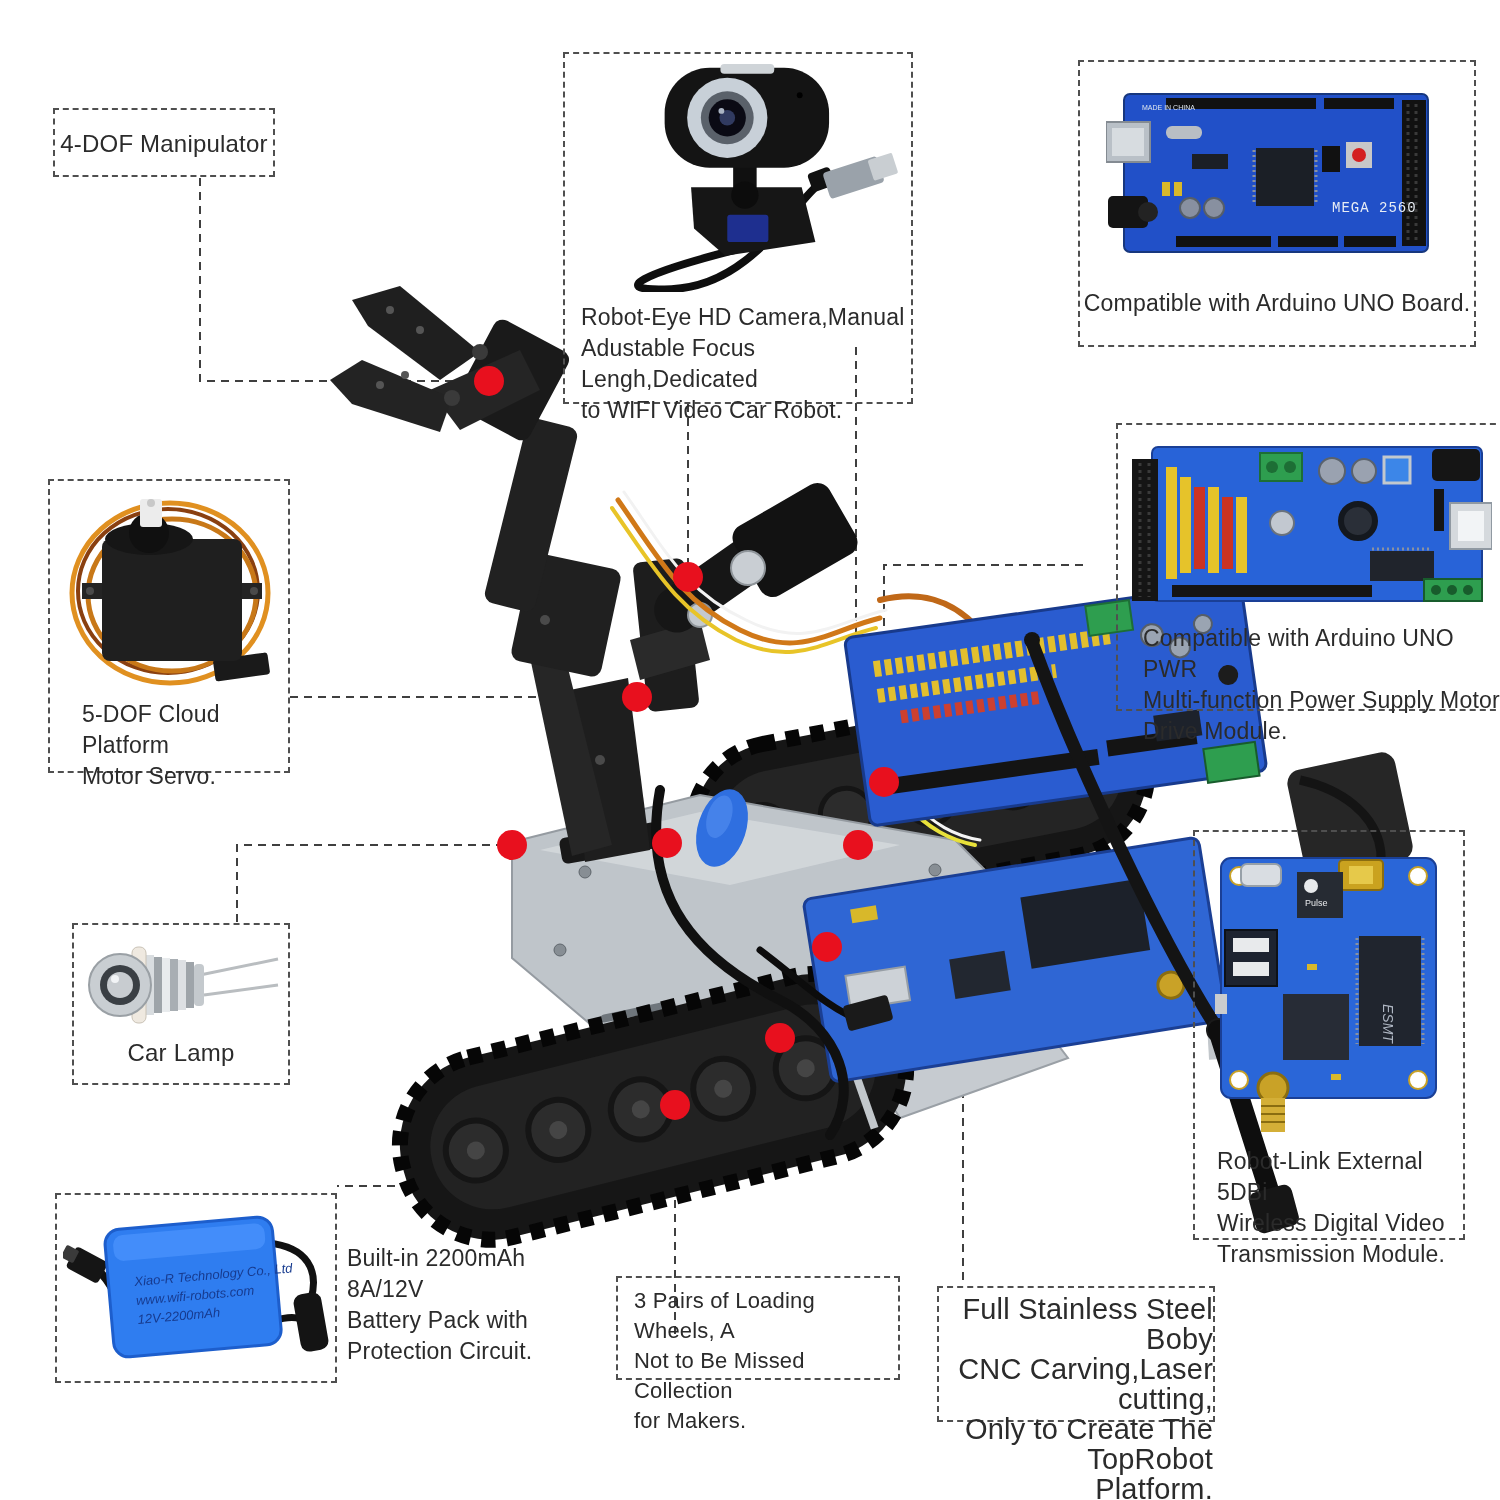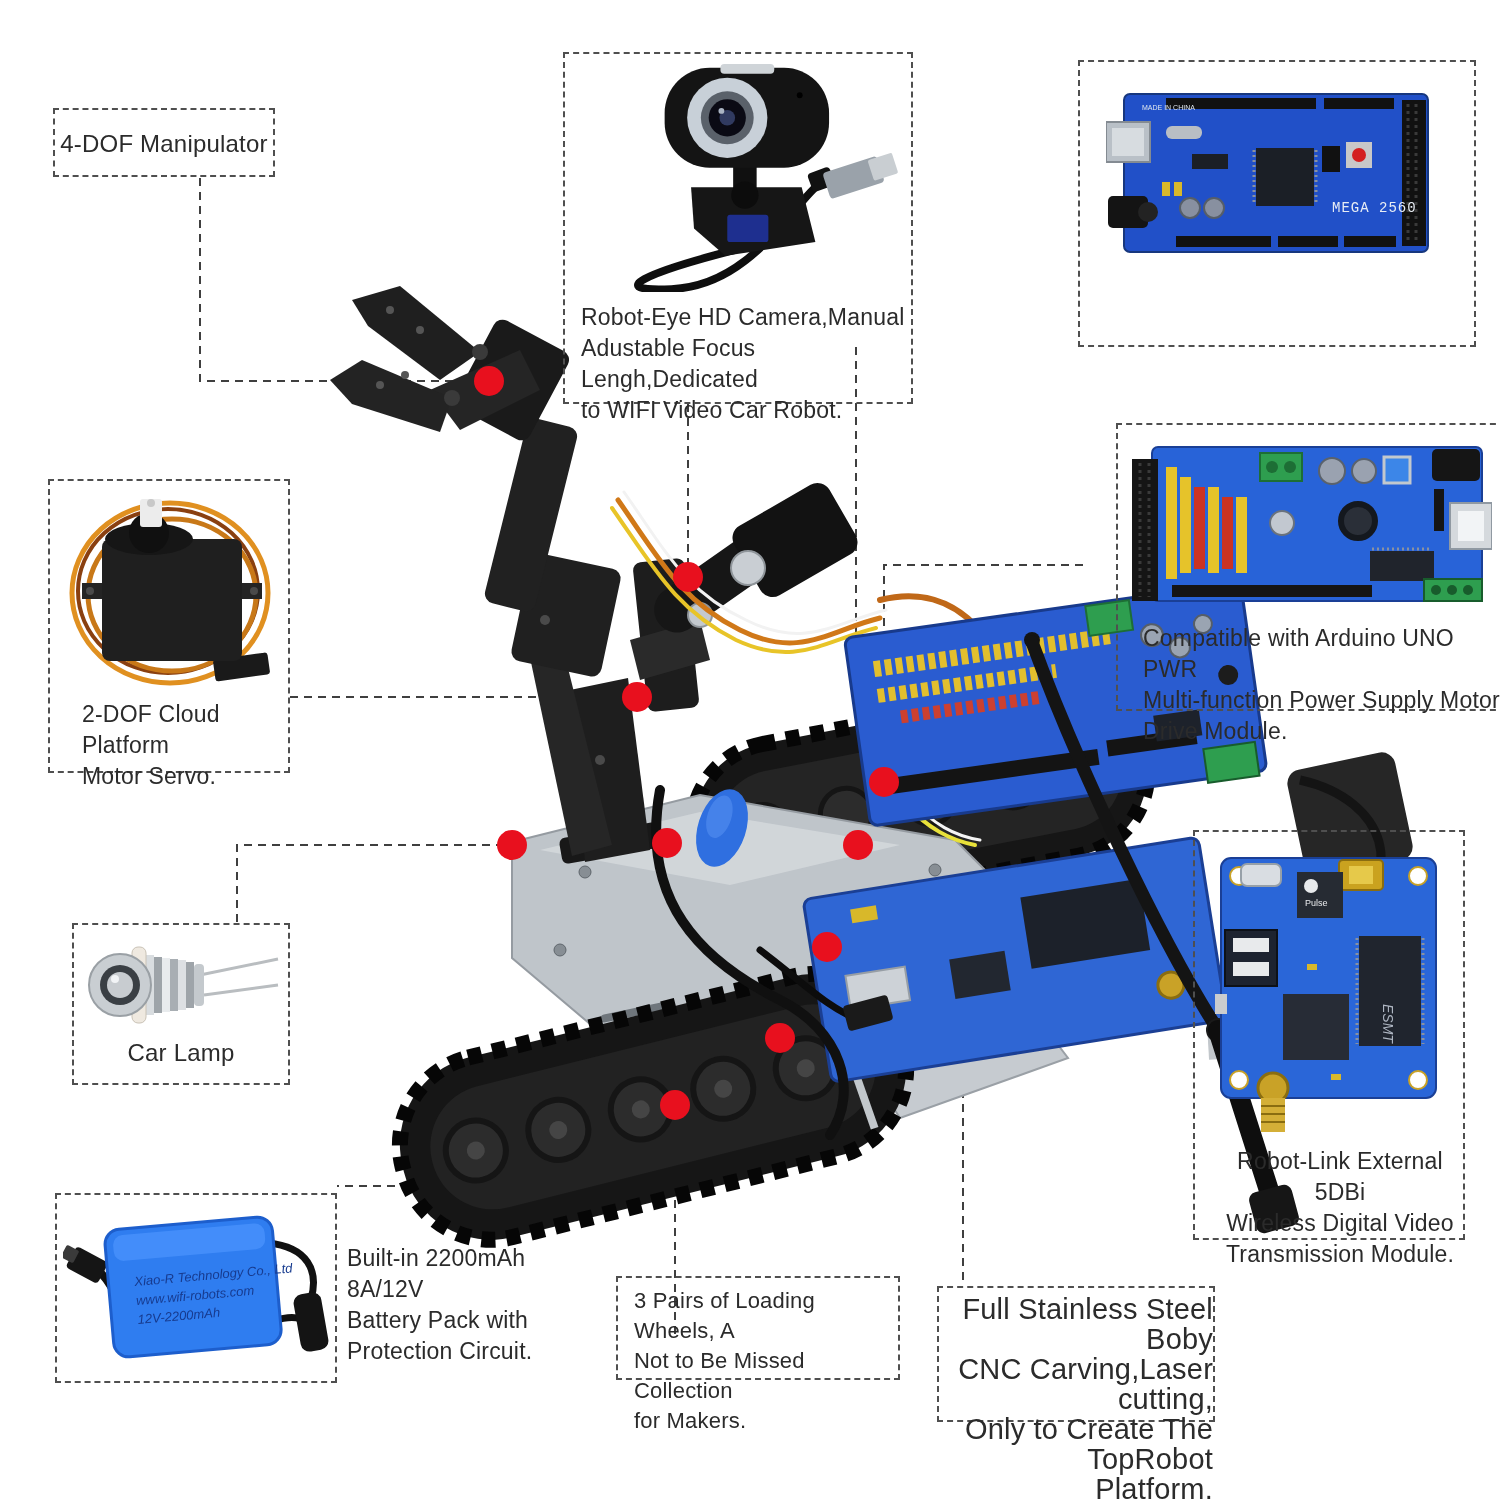--- a/index.html
+++ b/index.html
@@ -229,20 +229,21 @@
       <rect x="216" y="62" width="18" height="26" fill="#111111"></rect>
       <rect x="240" y="58" width="26" height="26" fill="#c8c8c8"></rect>
       <circle cx="253" cy="71" r="7" fill="#d42020"></circle>
       <circle cx="84" cy="124" r="10" fill="#8890a0" stroke="#565e68" stroke-width="2"></circle>
       <circle cx="108" cy="124" r="10" fill="#8890a0" stroke="#565e68" stroke-width="2"></circle>
       <rect x="56" y="98" width="8" height="14" fill="#d8b82a"></rect>
       <rect x="68" y="98" width="8" height="14" fill="#d8b82a"></rect>
       <text x="36" y="26" font-size="7" fill="#dfe6ee" font-family="Liberation Sans, sans-serif">MADE IN CHINA</text>
       <text x="226" y="128" font-size="14" fill="#e8edf4" letter-spacing="1" font-family="Liberation Mono, monospace">MEGA 2560</text>
     </svg>
+    <div class="label center" style="top:226px;">Compatible with Arduino UNO Board.</div>
   </div>
 
   <div class="box" style="left:1116px;top:423px;width:390px;height:288px;">
     <svg class="thumb" style="left:14px;top:16px;" width="360" height="168" viewBox="0 0 360 168">
       <rect x="20" y="6" width="330" height="154" rx="6" fill="#2863d8" stroke="#1a3f96" stroke-width="2"></rect>
       <rect x="0" y="18" width="26" height="142" fill="#151515"></rect>
       <line x1="8" y1="22" x2="8" y2="156" stroke="#3a3a3a" stroke-width="3" stroke-dasharray="3 4"></line>
       <line x1="17" y1="22" x2="17" y2="156" stroke="#3a3a3a" stroke-width="3" stroke-dasharray="3 4"></line>
       <rect x="34" y="26" width="11" height="112" fill="#e6c32a"></rect>
       <rect x="48" y="36" width="11" height="96" fill="#e6c32a"></rect>
@@ -283,21 +284,21 @@
       <rect x="150" y="165" width="55" height="22" rx="3" fill="#1a1a1a" transform="rotate(-8 177 176)"></rect>
       <rect x="18" y="92" width="180" height="16" fill="#242424"></rect>
       <circle cx="26" cy="100" r="4" fill="#4a4a4a"></circle>
       <circle cx="190" cy="100" r="4" fill="#4a4a4a"></circle>
       <rect x="38" y="48" width="140" height="122" rx="8" fill="#1f1f1f"></rect>
       <ellipse cx="85" cy="48" rx="44" ry="16" fill="#161616"></ellipse>
       <circle cx="85" cy="42" r="20" fill="#101010"></circle>
       <rect x="76" y="8" width="22" height="28" rx="3" fill="#ececec"></rect>
       <circle cx="87" cy="12" r="4" fill="#c8c8c8"></circle>
     </svg>
-    <div class="label" style="left:32px;top:218px;">2-DOF Cloud Platform
+    <div class="label" style="left:32px;top:218px;">5-DOF Cloud Platform
 Motor Servo.</div>
   </div>
 
   <div class="box" style="left:72px;top:923px;width:218px;height:162px;">
     <svg class="thumb" style="left:8px;top:8px;" width="200" height="105" viewBox="0 0 200 105">
       <line x1="118" y1="42" x2="196" y2="26" stroke="#b9bdc0" stroke-width="3"></line>
       <line x1="122" y1="62" x2="196" y2="52" stroke="#b9bdc0" stroke-width="3"></line>
       <rect x="62" y="22" width="10" height="60" fill="#d9dde0"></rect>
       <rect x="72" y="24" width="8" height="56" fill="#9ea4a9"></rect>
       <rect x="80" y="25" width="8" height="54" fill="#e8ebed"></rect>
@@ -307,21 +308,21 @@
       <rect x="112" y="31" width="10" height="42" rx="4" fill="#c4c9cd"></rect>
       <rect x="50" y="14" width="14" height="76" rx="6" fill="#efe9e0" stroke="#c9c2b6"></rect>
       <circle cx="38" cy="52" r="31" fill="#c9ced2" stroke="#9aa0a5" stroke-width="2"></circle>
       <circle cx="38" cy="52" r="20" fill="#3a3f44"></circle>
       <circle cx="38" cy="52" r="13" fill="#c8ccd0"></circle>
       <circle cx="33" cy="46" r="4" fill="#f2f4f6"></circle>
     </svg>
     <div class="label center" style="top:112px;font-size:24px;">Car Lamp</div>
   </div>
 
-  <div class="box" style="left:1193px;top:830px;width:272px;height:410px;text-align:center;">
+  <div class="box" style="left:1193px;top:830px;width:272px;height:410px;">
     <svg class="thumb" style="left:16px;top:12px;" width="235" height="290" viewBox="0 0 235 290">
       <rect x="10" y="14" width="215" height="240" rx="10" fill="#2a66d8" stroke="#1a3f96" stroke-width="2"></rect>
       <circle cx="28" cy="32" r="9" fill="#ffffff" stroke="#c9a227" stroke-width="2"></circle>
       <circle cx="207" cy="32" r="9" fill="#ffffff" stroke="#c9a227" stroke-width="2"></circle>
       <circle cx="207" cy="236" r="9" fill="#ffffff" stroke="#c9a227" stroke-width="2"></circle>
       <circle cx="28" cy="236" r="9" fill="#ffffff" stroke="#c9a227" stroke-width="2"></circle>
       <rect x="30" y="20" width="40" height="22" rx="6" fill="#d9dde2" stroke="#97a0a8" stroke-width="2"></rect>
       <rect x="128" y="16" width="44" height="30" rx="4" fill="#caa21f" stroke="#8a6d10" stroke-width="2"></rect>
       <rect x="138" y="22" width="24" height="18" fill="#e6c94a"></rect>
       <rect x="86" y="28" width="46" height="46" fill="#262b33"></rect>

